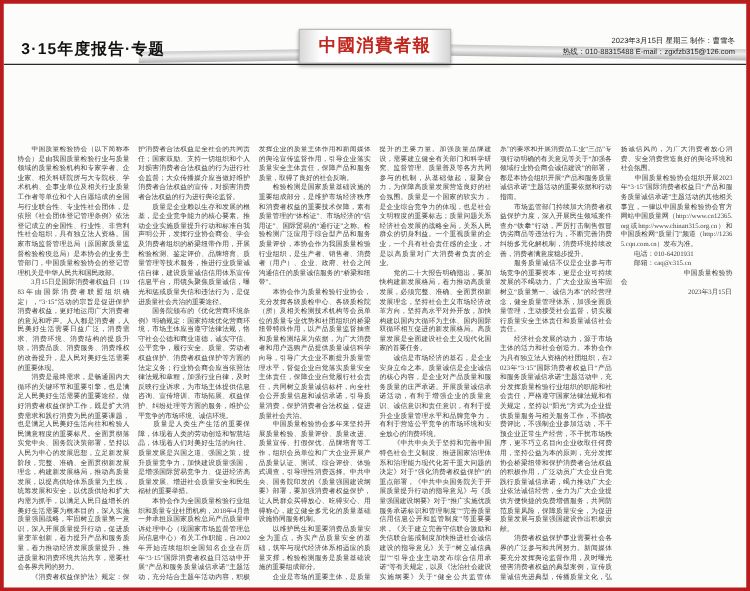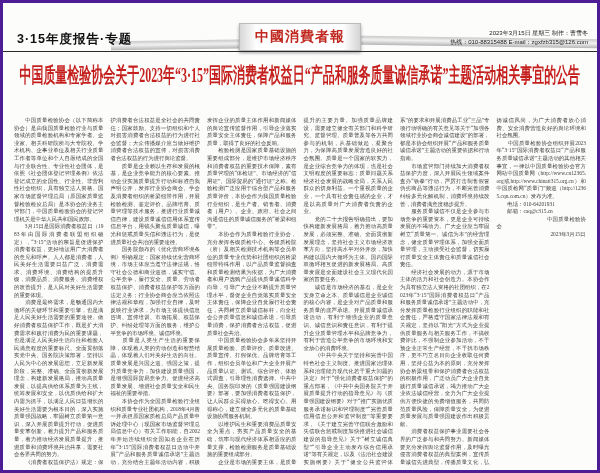--- a/index.html
+++ b/index.html
@@ -1,21 +1,21 @@
 <!DOCTYPE html>
 <html><head>
 <meta charset="utf-8">
 <style>
   html,body{margin:0;padding:0;background:#e8e8e8;}
   .page{
     position:relative;
     width:600px;height:473px;
     box-sizing:border-box;
     background:#fcfcfb;
-    border:3px solid #4c1d95;
+    border:3px solid #b91c1c;
     overflow:hidden;
     font-family:"Liberation Serif","DejaVu Serif",serif;
   }
   
   .section-title{
     position:absolute;left:14px;top:28px;
     font-family:"Liberation Sans","DejaVu Sans",sans-serif;
     font-weight:bold;font-size:12.5px;color:#111;
     letter-spacing:1px;z-index:4;
   }
@@ -86,23 +86,20 @@
     <span class="masthead-title">中國消費者報</span>
   </div>
 
   <div class="header-right">
     <div>2023年3月15日  星期三  制作：曹雪冬</div>
     <div>热线：010-88315488  E-mail：zgxfzb315@126.com</div>
   </div>
 
   <div class="header-rule"></div>
 
-  <div class="headline-wrap">
-    <div class="headline">中国质量检验协会关于2023年“3·15”国际消费者权益日“产品和服务质量诚信承诺”主题活动相关事宜的公告</div>
-  </div>
 
   <div class="article-body">　　中国质量检验协会（以下简称本协会）是由我国质量检验行业与质量领域的质量检验机构和专家学者、企业家、相关科研院所与大专院校、学术机构、企事业单位及相关行业质量工作者等单位和个人自愿结成的全国与行业联合性、专业性社会团体，是依照《社会团体登记管理条例》依法登记成立的全国性、行业性、非营利性社会组织，具有独立法人资格。国家市场监督管理总局（原国家质量监督检验检疫总局）是本协会的业务主管部门，中国质量检验协会的登记管理机关是中华人民共和国民政部。
 　　3月15日是国际消费者权益日（1983年由国际消费者联盟组织确定），“3·15”活动的宗旨是促进保护消费者权益，更好地运用广大消费者的意见和呼声。人人都是消费者，人民美好生活需要日益广泛，消费需求、消费环境、消费结构的提质升级，消费品质、消费服务、消费维权的改善提升，是人民对美好生活需要的重要体现。
 　　消费是最终需求，是畅通国内大循环的关键环节和重要引擎，也是满足人民美好生活需要的重要途径。做好消费者权益保护工作，既是扩大消费需求和践行消费为民的重要课题，也是满足人民美好生活向往和检验人民满意程度的重要标尺。全面贯彻落实党中央、国务院决策部署，坚持以人民为中心的发展思想，立足新发展阶段，完整、准确、全面贯彻新发展理念，构建新发展格局，推动高质量发展，以提高供给体系质量为主线，统筹发展和安全，以优质供给和扩大内需为抓手，以满足人民日益增长的美好生活需要为根本目的，深入实施质量强国战略，牢固树立质量第一意识，深入开展质量提升行动，促进质量变革创新，着力提升产品和服务质量，着力推动经济发展质量提升，推进质量和消费环境共治共享，需要社会各界共同的努力。
 　　《消费者权益保护法》规定：保护消费者合法权益是全社会的共同责任；国家鼓励、支持一切组织和个人对损害消费者合法权益的行为进行社会监督；大众传播媒介应当做好维护消费者合法权益的宣传，对损害消费者合法权益的行为进行舆论监督。
 　　质量是企业赖以生存和发展的根基，是企业竞争能力的核心要素。推动企业实施质量提升行动和标准自我声明公开，发挥行业协会商会、学会及消费者组织的桥梁纽带作用，开展检验检测、鉴定评价、品牌培育、质量管理等技术服务，推进行业质量诚信自律，建设质量诚信信用体系宣传信息平台，用镜头聚焦质量诚信，曝光和惩戒质量失信和违法行为，是促进质量社会共治的重要途径。
 　　国务院颁布的《优化营商环境条例》明确规定：国家持续优化营商环境，市场主体应当遵守法律法规，恪守社会公德和商业道德，诚实守信、公平竞争，履行安全、质量、劳动者权益保护、消费者权益保护等方面的法定义务；行业协会商会应当依照法律法规和章程，加强行业自律，及时反映行业诉求，为市场主体提供信息咨询、宣传培训、市场拓展、权益保护、纠纷处理等方面的服务，维护公平竞争的市场环境、诚信环境。
 　　质量是人类生产生活的重要保障，体现着人类的劳动创造和智慧结晶，体现着人们对美好生活的向往。质量发展是兴国之道、强国之策，提升质量竞争力，加快建设质量强国，是增强国际贸易竞争力、促进经济高质量发展、增进社会质量安全和民生福祉的重要举措。
 　　本协会作为全国质量检验行业组织和质量专业社团机构，2018年4月曾一并承担原国家质检总局产品质量申诉处理中心（现国家市场监督管理总局信息中心）有关工作职能，自2002年开始连续组织全国知名企业在历年“3·15”国际消费者权益日活动中开展“产品和服务质量诚信承诺”主题活动，充分结合主题年活动内容，积极发挥企业的质量主体作用和新闻媒体的舆论宣传监督作用，引导企业落实质量安全主体责任，保障产品和服务质量，取得了良好的社会反响。
 　　检验检测是国家质量基础设施的重要组成部分，是维护市场经济秩序和消费者权益的重要技术保障，素有质量管理的“体检证”、市场经济的“信用证”、国际贸易的“通行证”之称。检验检测广泛应用于综合型产品和服务质量评价，本协会作为我国质量检验行业组织，是生产者、销售者、消费者（用户）、企业、政府、社会之间沟通信任的质量诚信服务的“桥梁和纽带”。

